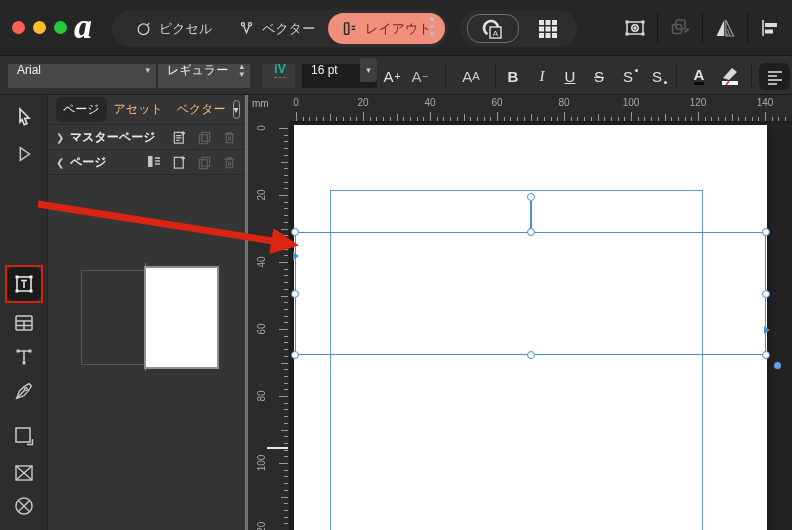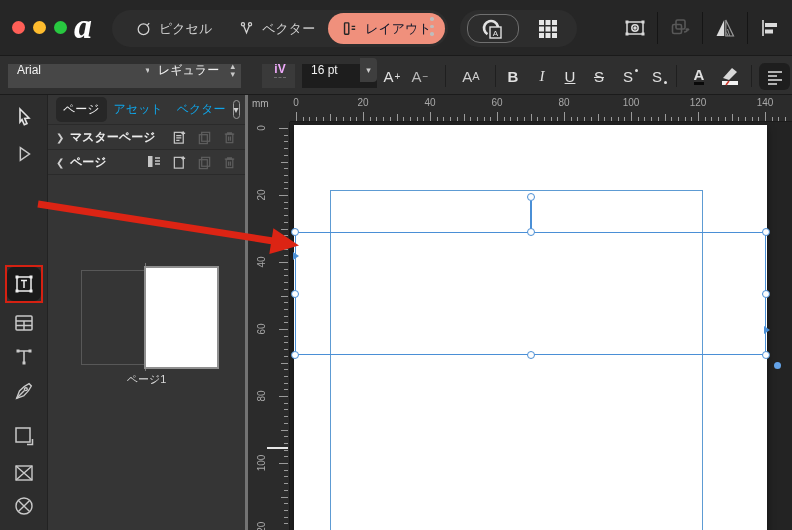--- a/index.html
+++ b/index.html
@@ -10,36 +10,36 @@
     color:#d8d8d8; font-size:12px;
   }
   
   .top-toolbar { position:absolute; left:0; top:0; width:792px; height:56px; background:#262626; border-bottom:1px solid #1a1a1a; }
   .traffic { position:absolute; left:12px; top:21px; display:flex; gap:8px; }
   .tl { width:13px; height:13px; border-radius:50%; }
   .tl.red{background:#ff5f57}.tl.yel{background:#febc2e}.tl.grn{background:#28c840}
   .logo { position:absolute; left:74px; top:5px; font-family:"Liberation Serif",serif; font-style:italic; font-weight:bold; font-size:36px; color:#fff; }
   .persona-strip { position:absolute; left:112px; top:10px; height:37px; background:#2d2d2d; border-radius:19px; display:flex; align-items:center; padding:0 3px 0 10px; }
   .persona { display:flex; align-items:center; gap:7px; padding:0 13px; color:#d2d2d2; font-size:13px; height:31px; }
-  .persona.active { background:#f0907c; color:#0f172a; border-radius:16px; }
+  .persona.active { background:#f0907c; color:#7f1d1d; border-radius:16px; }
   .kebab { position:absolute; left:425px; top:17px; width:14px; display:flex; flex-direction:column; align-items:center; gap:4px; }
   .kebab i { width:3.5px; height:3.5px; border-radius:50%; background:#bdbdbd; }
   .center-group { position:absolute; left:460px; top:10px; height:37px; background:#2d2d2d; border-radius:19px; display:flex; align-items:center; padding:0 7px; gap:7px; }
   .cg-btn { display:flex; align-items:center; justify-content:center; width:44px; height:29px; }
   .cg-btn.sel { border:1px solid #6f6f6f; border-radius:13px; width:52px; }
   .tt-right { position:absolute; right:0; top:12px; display:flex; align-items:center; }
   .tt-icon { width:26px; height:32px; display:flex; align-items:center; justify-content:center; margin:0 9px; }
   .tt-div { width:1px; height:32px; background:#151515; }
   
   .font-toolbar { position:absolute; left:0; top:56px; width:792px; height:39px; background:#2f2f2f; border-bottom:1px solid #1b1b1b; }
   .select { position:absolute; top:8px; height:24px; background:#474747; border-radius:0; display:flex; align-items:center; color:#f2f2f2; font-size:12px; padding:0 6px 12px 9px; }
   .select .chev { margin-left:auto; color:#c9c9c9; font-size:9px; line-height:8px; text-align:center; }
   .sel-font { left:8px; width:148px; }
-  .sel-style { left:149px; width:92px; }
-  .btn-ot { left:262px; width:33px; background:#3a3a3a; color:#f0abfc; justify-content:center; font-weight:bold; }
+  .sel-style { left:158px; width:92px; }
+  .btn-ot { left:262px; width:33px; background:#3a3a3a; color:#14b8a6; justify-content:center; font-weight:bold; }
   .btn-ot span { border-bottom:1px dashed #6e6e6e; padding-bottom:1px; font-size:12px; }
   .sel-size { left:302px; width:75px; background:#1d1d1d; padding-right:0; }
   .sel-size .chevbox { margin-left:auto; width:17px; height:24px; background:#3e3e3e; border-radius:0 4px 4px 0; display:flex; align-items:center; justify-content:center; color:#ccc; font-size:9px; }
   .tbtn { position:absolute; top:8px; width:26px; height:24px; display:flex; align-items:center; justify-content:center; color:#e0e0e0; font-size:15px; }
   .ft-div { position:absolute; top:9px; width:1px; height:22px; background:#1f1f1f; }
   .sup-mark { font-size:10px; vertical-align:super; margin-left:1px; }
   .caps-b { font-size:11px; }
   .b{font-weight:bold}.i{font-style:italic;font-family:"Liberation Serif",serif}.u{text-decoration:underline}.st{text-decoration:line-through}
   .sdot { position:relative; }
   .sdot i { position:absolute; width:3px; height:3px; border-radius:50%; background:#e0e0e0; }
@@ -49,21 +49,21 @@
   .align-btn { position:absolute; left:759px; top:7px; width:31px; height:27px; background:#1e1e1e; border-radius:6px; display:flex; align-items:center; justify-content:center; }
   
   .tools-col { position:absolute; left:0; top:95px; width:48px; bottom:0; background:#2d2d2d; border-right:1px solid #222; }
   .tool { position:absolute; left:7px; width:34px; height:34px; display:flex; align-items:center; justify-content:center; }
   .tool.selected { background:#1a1a1a; border-radius:7px; }
   .red-box { position:absolute; left:5px; top:170px; width:38px; height:38px; border:2px solid #d52112; }
   
   .panel { position:absolute; left:48px; top:95px; width:200px; bottom:0; background:#353535; border-right:3px solid #737373; }
   .tabbar { height:30px; display:flex; align-items:center; padding:0 6px 0 3px; border-bottom:1px solid #2a2a2a; }
   .grip { width:3px; height:18px; background:#909090; border-radius:2px; margin-right:5px; }
-  .tab { padding:4px 7px; color:#0ea5e9; font-size:12px; white-space:nowrap; }
+  .tab { padding:4px 7px; color:#fdba74; font-size:12px; white-space:nowrap; }
   .tab.active { background:#272727; border-radius:5px; color:#f2f2f2; }
   .vbtn { margin-left:auto; width:23px; height:19px; border:1.5px solid #9a9a9a; border-radius:6px; color:#cfcfcf; display:flex; align-items:center; justify-content:center; font-size:10px; }
   .prow { height:25px; display:flex; align-items:center; padding:0 8px; border-bottom:1px solid #2a2a2a; gap:5px; }
   .prow .caret { color:#cfcfcf; font-size:10px; width:9px; }
   .prow .plabel { color:#ececec; font-weight:bold; font-size:12px; flex:1; }
   .picon { width:16px; height:16px; display:flex; align-items:center; justify-content:center; margin-left:4px; }
   .thumb-area { position:relative; height:180px; }
   .ghost-page { position:absolute; left:33px; top:95px; width:65px; height:95px; border:1px solid #585858; }
   .spine { position:absolute; left:97px; top:88px; width:1px; height:108px; background:#787878; }
   .page-thumb { position:absolute; left:98px; top:93px; width:71px; height:99px; background:#fff; box-shadow:0 0 0 2px #8f8f8f; }
@@ -395,21 +395,20 @@
             <rect x="4.5" y="4.5" width="7" height="9"></rect>
             <path d="M7 7 V11.5 M9 7 V11.5"></path>
         </svg>
       </span>
     </div>
 
     <div class="thumb-area">
       <div class="ghost-page"></div>
       <div class="spine"></div>
       <div class="page-thumb"></div>
-      <div class="thumb-label">ページ1</div>
     </div>
   </div>
 
   <div class="canvas-area">
     <div class="h-ruler" id="h-ruler">
         <i class="htick" style="left: 48px; height: 9px; top: 17px;"></i>
         <i class="htick" style="left: 54.7px; height: 4px; top: 22px;"></i>
         <i class="htick" style="left: 61.4px; height: 4px; top: 22px;"></i>
         <i class="htick" style="left: 68.1px; height: 4px; top: 22px;"></i>
         <i class="htick" style="left: 74.8px; height: 4px; top: 22px;"></i>

